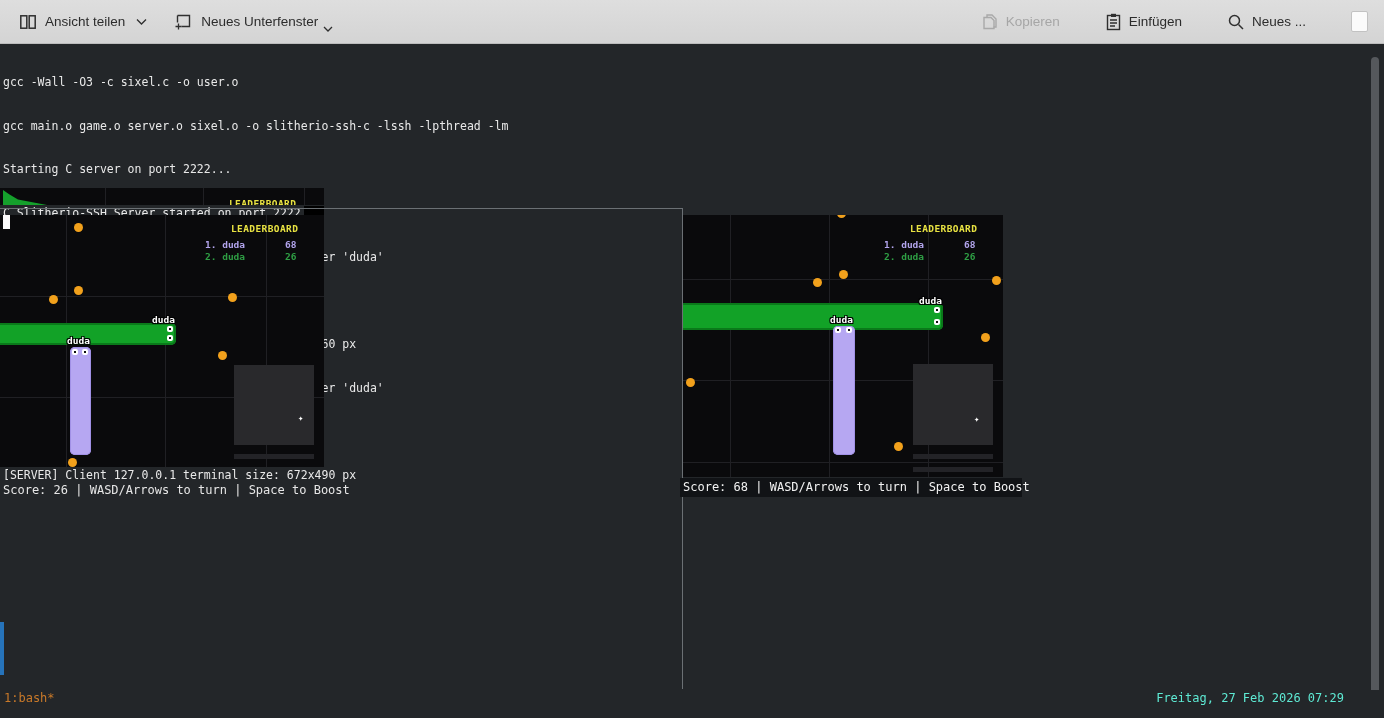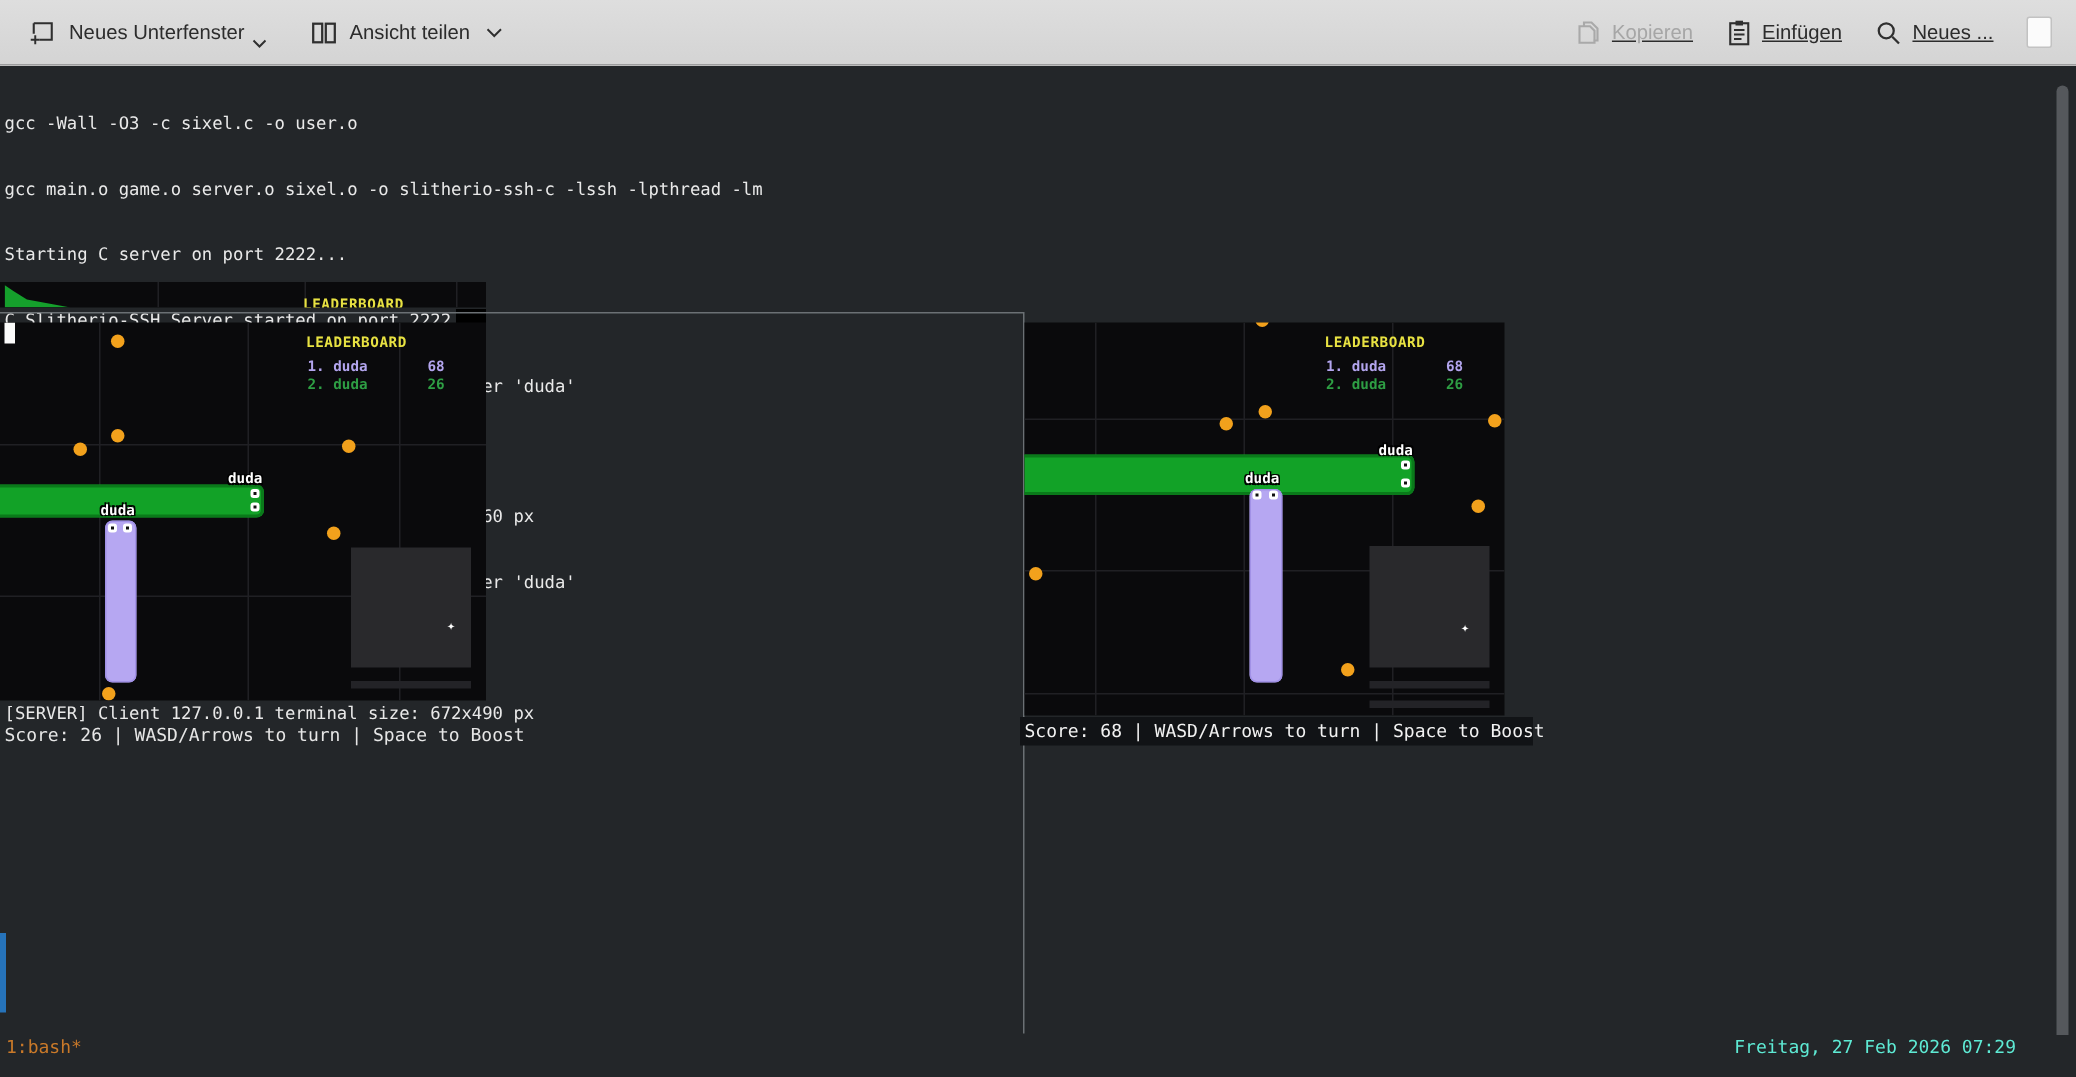--- a/index.html
+++ b/index.html
@@ -8,42 +8,42 @@
 
   
   .toolbar { position:absolute; left:0; top:0; width:1384px; height:44px;
              background:linear-gradient(#dedede,#d4d4d4); border-bottom:1px solid #bcbcbc;
              display:flex; align-items:center; font-size:13.5px; color:#2c2c2c; }
   .tbtn { display:flex; align-items:center; gap:7px; padding:0 6px; height:34px; cursor:default; }
   .tbtn.disabled { color:#a6a6a6; }
   .tbtn svg { display:block; }
   .chev-under { position:relative; top:8px; left:-2px; }
   .tb-left { display:flex; align-items:center; margin-left:12px; gap:14px; }
-  .tb-right { display:flex; align-items:flex-end; margin-left:auto; gap:10px; margin-right:10px;text-decoration:underline; }
+  .tb-right { display:flex; align-items:flex-end; margin-left:auto; gap:33px; margin-right:10px; }
   .pageicon { width:17px; height:21px; background:#fbfbfb; border:1px solid #c2c2c2;
               border-radius:2px; }
 
   
   .term { position:absolute; left:0; top:45px; width:1384px; height:645px; background:#232629; }
   .termlines { position:absolute; left:3px; top:1px; font:11.5px/14.55px "DejaVu Sans Mono", monospace;
                color:#e9e9e9; white-space:pre; }
   .redact { display:inline-block; background:#000; height:13px; vertical-align:-2px; }
 
   .divider-h { position:absolute; left:0; top:208px; width:682px; height:1px; background:#6b7074; }
   .divider-v { position:absolute; left:682px; top:208px; width:1px; height:481px; background:#6b7074; }
 
   
   .pane { position:absolute; background:#0a0a0c; overflow:hidden;
           font-family:"DejaVu Sans Mono", monospace; }
   .pane-left  { left:0;   top:215px; width:324px; height:252px; }
   .pane-right { left:683px; top:215px; width:320px; height:262px; }
   .gridv { position:absolute; top:0; width:1px; height:100%; background:#202024; }
   .gridh { position:absolute; left:0; height:1px; width:100%; background:#202024; }
   .lb-title { position:absolute; font:bold 9.5px "DejaVu Sans Mono", monospace; color:#e8e242;
-              letter-spacing:.4px; white-space:pre; }
+              letter-spacing:.4px; white-space:pre;margin-left:27px; }
   .lb-row { position:absolute; font:bold 9.5px "DejaVu Sans Mono", monospace; white-space:pre; }
   .lb-purple { color:#b3a5ee; } .lb-green { color:#2e9e44; }
   .lb-score { position:absolute; font:bold 9.5px "DejaVu Sans Mono", monospace; }
   .food { position:absolute; width:9px; height:9px; border-radius:50%; background:#f2a11c; }
   .snake { position:absolute; border-radius:5px; }
   .snake-green { background:#12a227; box-shadow:0 0 0 2px #0a7a1a inset; }
   .snake-purple{ background:#b6a7f2; box-shadow:0 0 0 1px #a191e6 inset; }
   .eye { position:absolute; width:6px; height:6px; background:#fff; border-radius:2px; }
   .eye:after { content:""; position:absolute; left:2px; top:2px; width:2px; height:2px; background:#111; }
   .sname { position:absolute; font:bold 9.5px "DejaVu Sans Mono", monospace; color:#fff;
@@ -74,44 +74,44 @@
   .status-left { position:absolute; left:4px; top:1px; color:#c97929; }
   .status-right { position:absolute; right:40px; top:1px; color:#5eead4; }
 </style>
 </head>
 <body>
 
 <div class="toolbar">
   <div class="tb-left">
     <div class="tbtn">
       <span>
+        <svg width="20" height="18" viewBox="0 0 20 18" fill="none" stroke="#2f2f2f" stroke-width="1.5">
+          <rect x="2.8" y="2.8" width="6" height="12.4"></rect>
+          <rect x="11.2" y="2.8" width="6" height="12.4"></rect>
+        </svg>
+      </span>
+      <span>Ansicht teilen</span>
+      <span style="margin-left:4px;">
+        <svg width="11" height="8" viewBox="0 0 11 8" fill="none" stroke="#2f2f2f" stroke-width="1.3">
+          <path d="M1 1.5 L5.5 6 L10 1.5"></path>
+        </svg>
+      </span>
+    </div>
+    <div class="tbtn">
+      <span>
         <svg width="21" height="20" viewBox="0 0 21 20" fill="none" stroke="#2f2f2f" stroke-width="1.4">
           <path d="M4.5 3.5 h12 v11 h-8"></path>
             <path d="M4.5 3.5 v7"></path>
           <path d="M2.5 14.5 h6 M5.5 11.5 v6" stroke-width="1.3"></path>
         </svg>
       </span>
       <span>Neues Unterfenster</span>
       <span class="chev-under">
         <svg width="10" height="7" viewBox="0 0 10 7" fill="none" stroke="#2f2f2f" stroke-width="1.3">
           <path d="M1 1 L5 5 L9 1"></path>
-        </svg>
-      </span>
-    </div>
-    <div class="tbtn">
-      <span>
-        <svg width="20" height="18" viewBox="0 0 20 18" fill="none" stroke="#2f2f2f" stroke-width="1.5">
-          <rect x="2.8" y="2.8" width="6" height="12.4"></rect>
-          <rect x="11.2" y="2.8" width="6" height="12.4"></rect>
-        </svg>
-      </span>
-      <span>Ansicht teilen</span>
-      <span style="margin-left:4px;">
-        <svg width="11" height="8" viewBox="0 0 11 8" fill="none" stroke="#2f2f2f" stroke-width="1.3">
-          <path d="M1 1.5 L5.5 6 L10 1.5"></path>
         </svg>
       </span>
     </div>
   </div>
 
   <div class="tb-right">
     <div class="tbtn disabled">
       <span>
         <svg width="18" height="20" viewBox="0 0 18 20" fill="none" stroke="#a9a9a9" stroke-width="1.4">
           <path d="M3 5.5 h7 l3 3 v8 h-10 z"></path>

